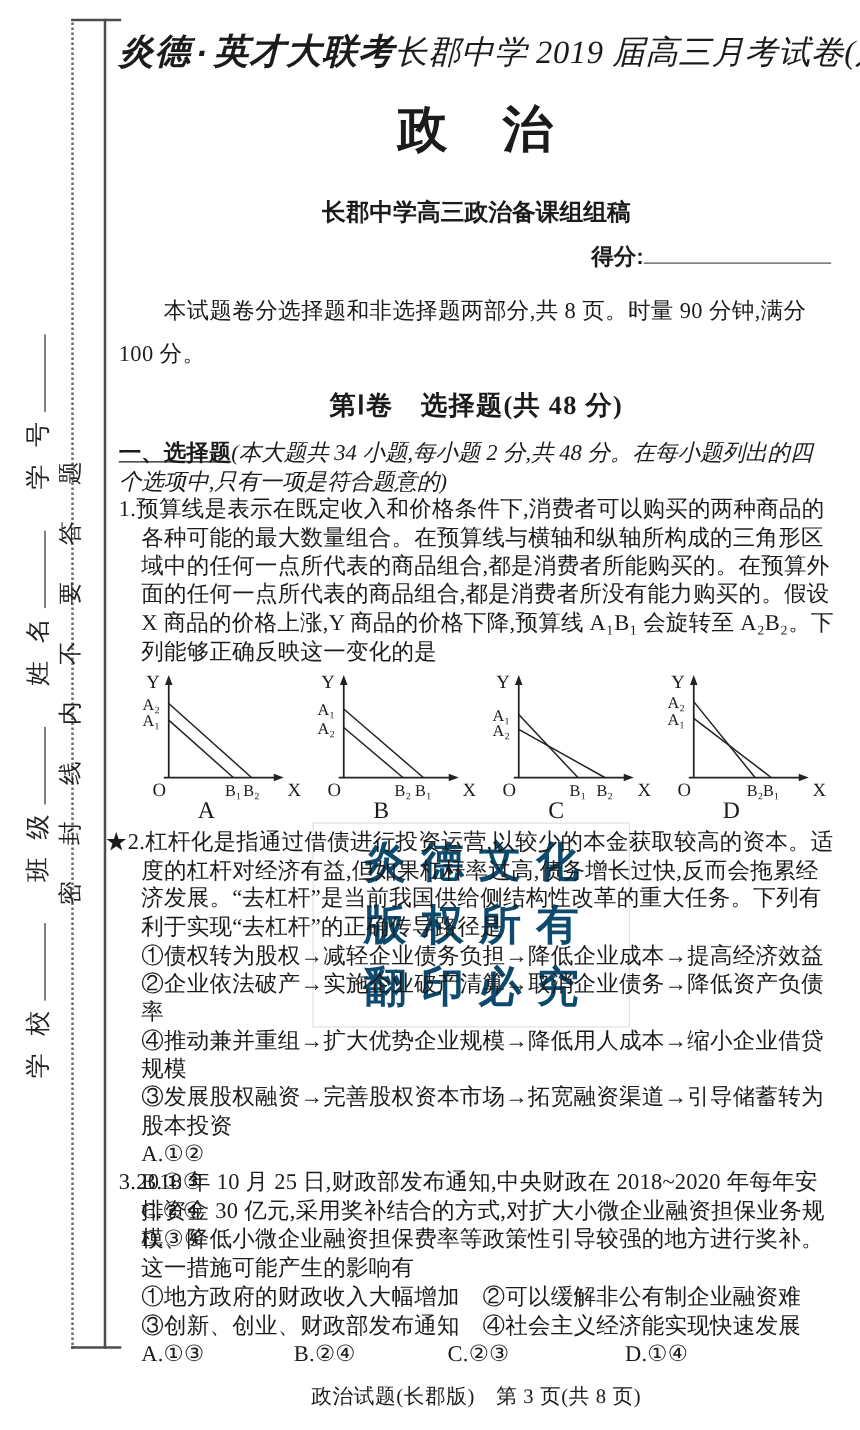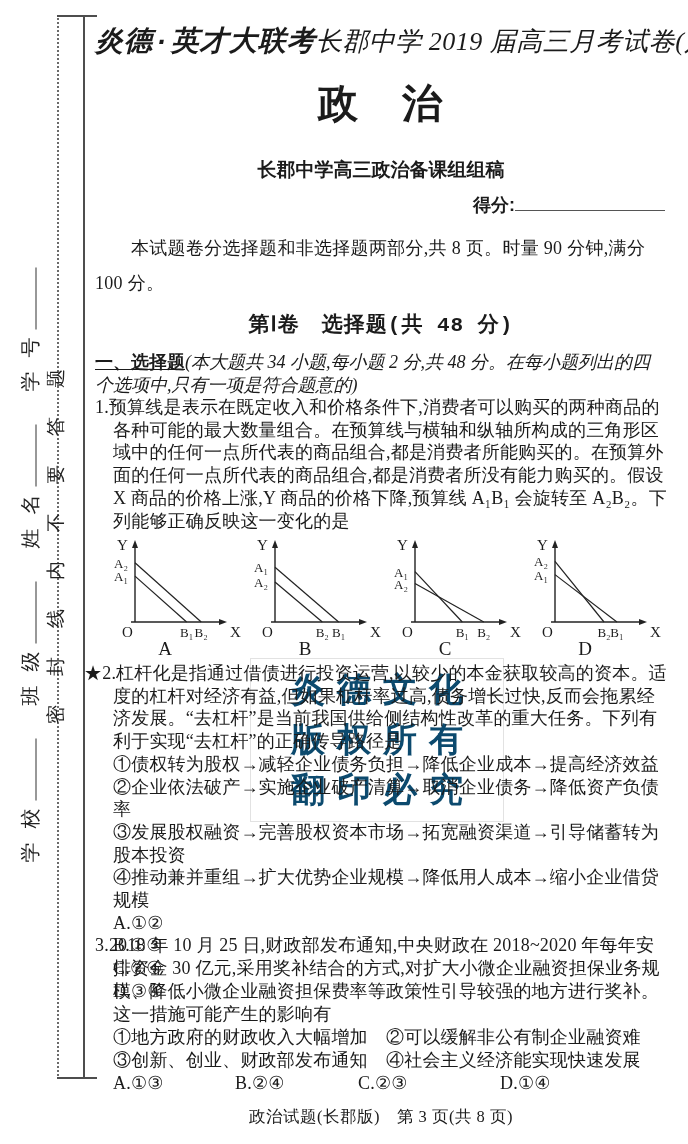--- a/index.html
+++ b/index.html
@@ -33,21 +33,21 @@
   .header-rest { font-size:26px; letter-spacing:0.5px; }
   .subject { position:absolute; top:76px; width:100%; text-align:center; font-size:40px; font-weight:bold;
              font-family:"Liberation Sans","DejaVu Sans",sans-serif; letter-spacing:2px; }
   .byline  { position:absolute; top:157px; width:100%; text-align:center; font-size:19px; font-weight:bold;
              font-family:"Liberation Sans","DejaVu Sans",sans-serif; }
   .score-line { position:absolute; top:193px; right:2px; font-size:18px; font-weight:bold;
                 font-family:"Liberation Sans","DejaVu Sans",sans-serif; }
   .score-blank { display:inline-block; width:150px; height:18px; border-bottom:1.6px solid #555; }
   .intro { position:absolute; top:231px; width:572px; font-size:18px; line-height:35px; text-indent:2em; letter-spacing:0.3px; }
   .section-title { position:absolute; top:310px; width:100%; text-align:center; font-size:21px; font-weight:bold;
-                   font-family:Liberation Mono, monospace; letter-spacing:1px; }
+                   font-family:Liberation Serif, serif; letter-spacing:1px; }
   .bigq { position:absolute; top:351px; width:572px; font-size:18px; line-height:23px; }
   .bigq-label { font-weight:bold; font-family:"Liberation Sans","DejaVu Sans",sans-serif;text-decoration:underline; }
   .bigq-note { font-style:italic; }
   .q { position:absolute; width:572px; font-size:18px; line-height:22.7px; letter-spacing:0.2px; }
   .q1 { top:396px; } .q2 { top:662px; margin-left:-11px; width:583px; } .q3 { top:934px; line-height:23px; }
   .q1 .stem, .q3 .stem { padding-left:18px; text-indent:-18px; }
   .q1 .sub,  .q3 .sub  { margin-left:18px; }
   .q2 .stem { padding-left:29px; text-indent:-29px; }
   .q2 .sub  { margin-left:29px; }
   .opts { display:flex; }
@@ -182,22 +182,22 @@
             <line x1="26" y1="40.64" x2="87.91999999999999" y2="88" stroke="#222" stroke-width="1.2"></line>
           </svg>
           <figcaption>D</figcaption>
         </figure>
     </div>
 
     <div class="q q2">
       <p class="stem"><span>★2.</span><span>杠杆化是指通过借债进行投资运营,以较少的本金获取较高的资本。适度的杠杆对经济有益,但如果杠杆率过高,债务增长过快,反而会拖累经济发展。“去杠杆”是当前我国供给侧结构性改革的重大任务。下列有利于实现“去杠杆”的正确传导路径是</span></p>
       <p class="sub">①债权转为股权→减轻企业债务负担→降低企业成本→提高经济效益</p>
       <p class="sub">②企业依法破产→实施企业破产清算→取消企业债务→降低资产负债率</p>
+      <p class="sub">④推动兼并重组→扩大优势企业规模→降低用人成本→缩小企业借贷规模</p>
       <p class="sub">③发展股权融资→完善股权资本市场→拓宽融资渠道→引导储蓄转为股本投资</p>
-      <p class="sub">④推动兼并重组→扩大优势企业规模→降低用人成本→缩小企业借贷规模</p>
       <p class="opts">
         <span>A.①②</span>
         <span>B.①③</span>
         <span>C.②④</span>
         <span>D.③④</span>
       </p>
     </div>
 
     <div class="q q3">
       <p class="stem"><span>3.</span><span>2018 年 10 月 25 日,财政部发布通知,中央财政在 2018~2020 年每年安排资金 30 亿元,采用奖补结合的方式,对扩大小微企业融资担保业务规模、降低小微企业融资担保费率等政策性引导较强的地方进行奖补。这一措施可能产生的影响有</span></p>

